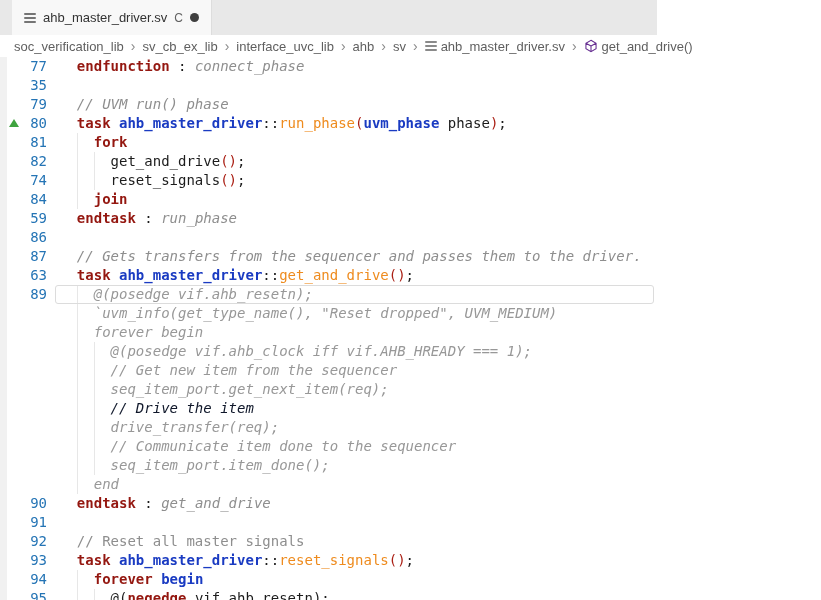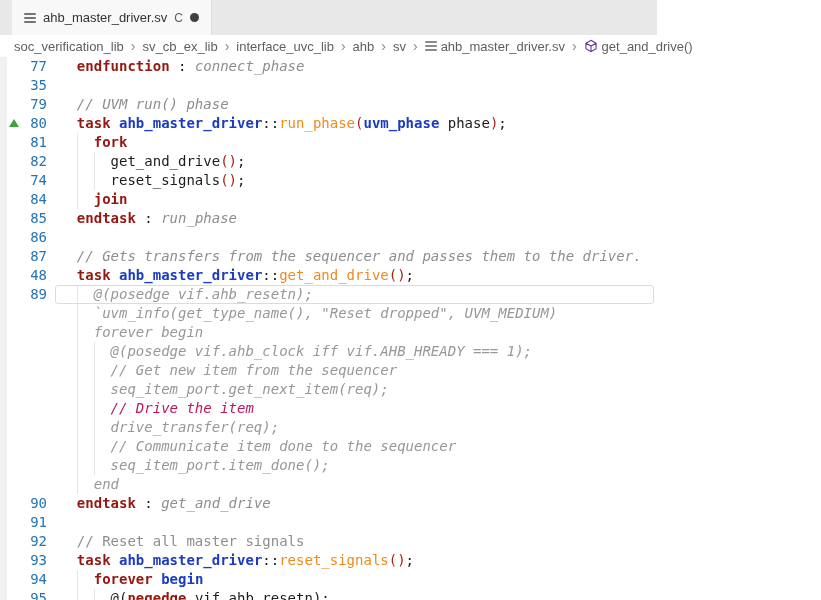--- a/index.html
+++ b/index.html
@@ -134,33 +134,33 @@
       </div>
       <div class="row">
         <div class="gutter">74</div>
         <div class="code"><div class="guide" style="left: calc(2ch + 5px);"></div><div class="guide" style="left: calc(4ch + 5px);"></div><span style="color: rgb(28, 28, 28);">      reset_signals</span><span style="color: rgb(170, 31, 20);">()</span><span style="color: rgb(28, 28, 28);">;</span></div>
       </div>
       <div class="row">
         <div class="gutter">84</div>
         <div class="code"><div class="guide" style="left: calc(2ch + 5px);"></div><span style="color: rgb(28, 28, 28);">    </span><span style="color: rgb(148, 23, 16); font-weight: bold;">join</span></div>
       </div>
       <div class="row">
-        <div class="gutter">85</div>
+        <div class="gutter">59</div>
         <div class="code"><span style="color: rgb(28, 28, 28);">  </span><span style="color: rgb(148, 23, 16); font-weight: bold;">endtask</span><span style="color: rgb(28, 28, 28);"> : </span><span style="color: rgb(142, 142, 142); font-style: italic;">run_phase</span></div>
       </div>
       <div class="row">
         <div class="gutter">86</div>
         <div class="code"></div>
       </div>
       <div class="row">
         <div class="gutter">87</div>
         <div class="code"><span style="color: rgb(28, 28, 28);">  </span><span style="color: rgb(142, 142, 142); font-style: italic;">// Gets transfers from the sequencer and passes them to the driver.</span></div>
       </div>
       <div class="row">
-        <div class="gutter">48</div>
+        <div class="gutter">63</div>
         <div class="code"><span style="color: rgb(28, 28, 28);">  </span><span style="color: rgb(148, 23, 16); font-weight: bold;">task</span><span style="color: rgb(28, 28, 28);"> </span><span style="color: rgb(26, 59, 194); font-weight: bold;">ahb_master_driver</span><span style="color: rgb(28, 28, 28);">::</span><span style="color: rgb(238, 139, 30);">get_and_drive</span><span style="color: rgb(170, 31, 20);">()</span><span style="color: rgb(28, 28, 28);">;</span></div>
       </div>
       <div class="row">
         <div class="gutter">89</div>
         <div class="code"><div class="guide" style="left: calc(2ch + 5px);"></div><span style="color: rgb(152, 152, 152); font-style: italic;">    @(posedge vif.ahb_resetn);</span></div>
         <div class="line-box"></div>
       </div>
       <div class="row">
         <div class="gutter"></div>
         <div class="code"><div class="guide" style="left: calc(2ch + 5px);"></div><span style="color: rgb(152, 152, 152); font-style: italic;">    `uvm_info(get_type_name(), "Reset dropped", UVM_MEDIUM)</span></div>
@@ -176,21 +176,21 @@
       <div class="row">
         <div class="gutter"></div>
         <div class="code"><div class="guide" style="left: calc(2ch + 5px);"></div><div class="guide" style="left: calc(4ch + 5px);"></div><span style="color: rgb(152, 152, 152); font-style: italic;">      // Get new item from the sequencer</span></div>
       </div>
       <div class="row">
         <div class="gutter"></div>
         <div class="code"><div class="guide" style="left: calc(2ch + 5px);"></div><div class="guide" style="left: calc(4ch + 5px);"></div><span style="color: rgb(152, 152, 152); font-style: italic;">      seq_item_port.get_next_item(req);</span></div>
       </div>
       <div class="row">
         <div class="gutter"></div>
-        <div class="code"><div class="guide" style="left: calc(2ch + 5px);"></div><div class="guide" style="left: calc(4ch + 5px);"></div><span style="color: #be185d; font-style: italic; margin-top: 43px;">      // Drive the item</span></div>
+        <div class="code"><div class="guide" style="left: calc(2ch + 5px);"></div><div class="guide" style="left: calc(4ch + 5px);"></div><span style="color: #0f172a; font-style: italic; margin-top: 43px;">      // Drive the item</span></div>
       </div>
       <div class="row">
         <div class="gutter"></div>
         <div class="code"><div class="guide" style="left: calc(2ch + 5px);"></div><div class="guide" style="left: calc(4ch + 5px);"></div><span style="color: rgb(152, 152, 152); font-style: italic;">      drive_transfer(req);</span></div>
       </div>
       <div class="row">
         <div class="gutter"></div>
         <div class="code"><div class="guide" style="left: calc(2ch + 5px);"></div><div class="guide" style="left: calc(4ch + 5px);"></div><span style="color: rgb(152, 152, 152); font-style: italic;">      // Communicate item done to the sequencer</span></div>
       </div>
       <div class="row">

